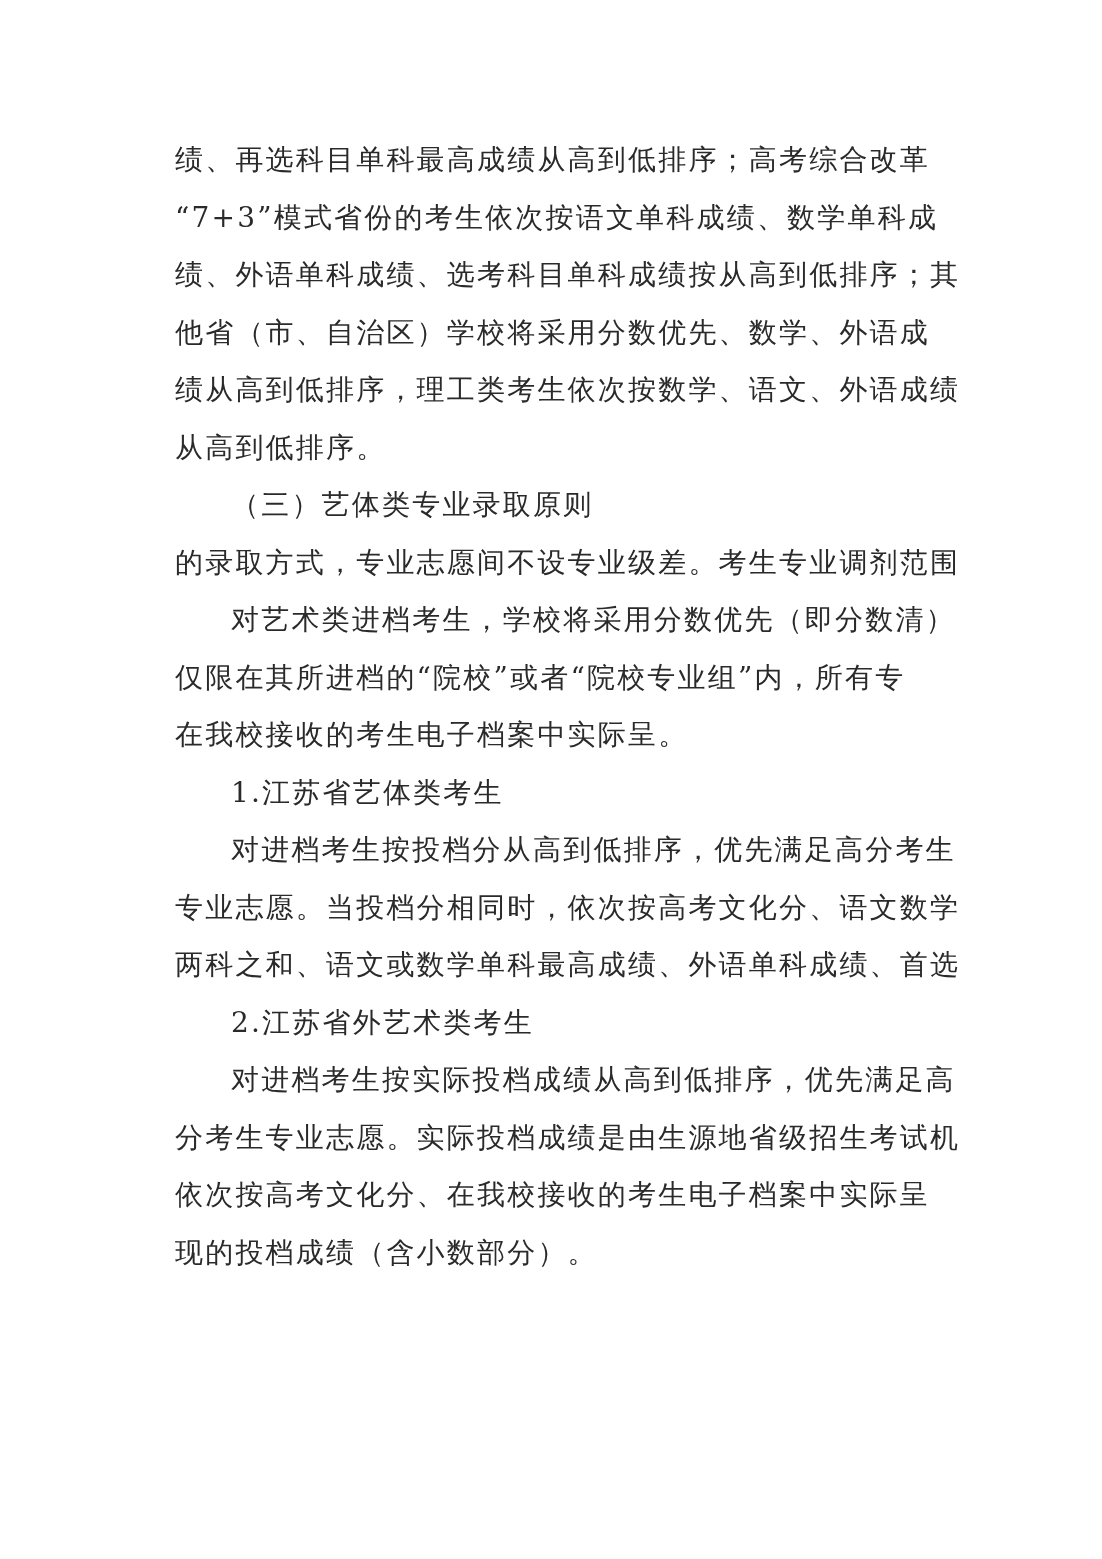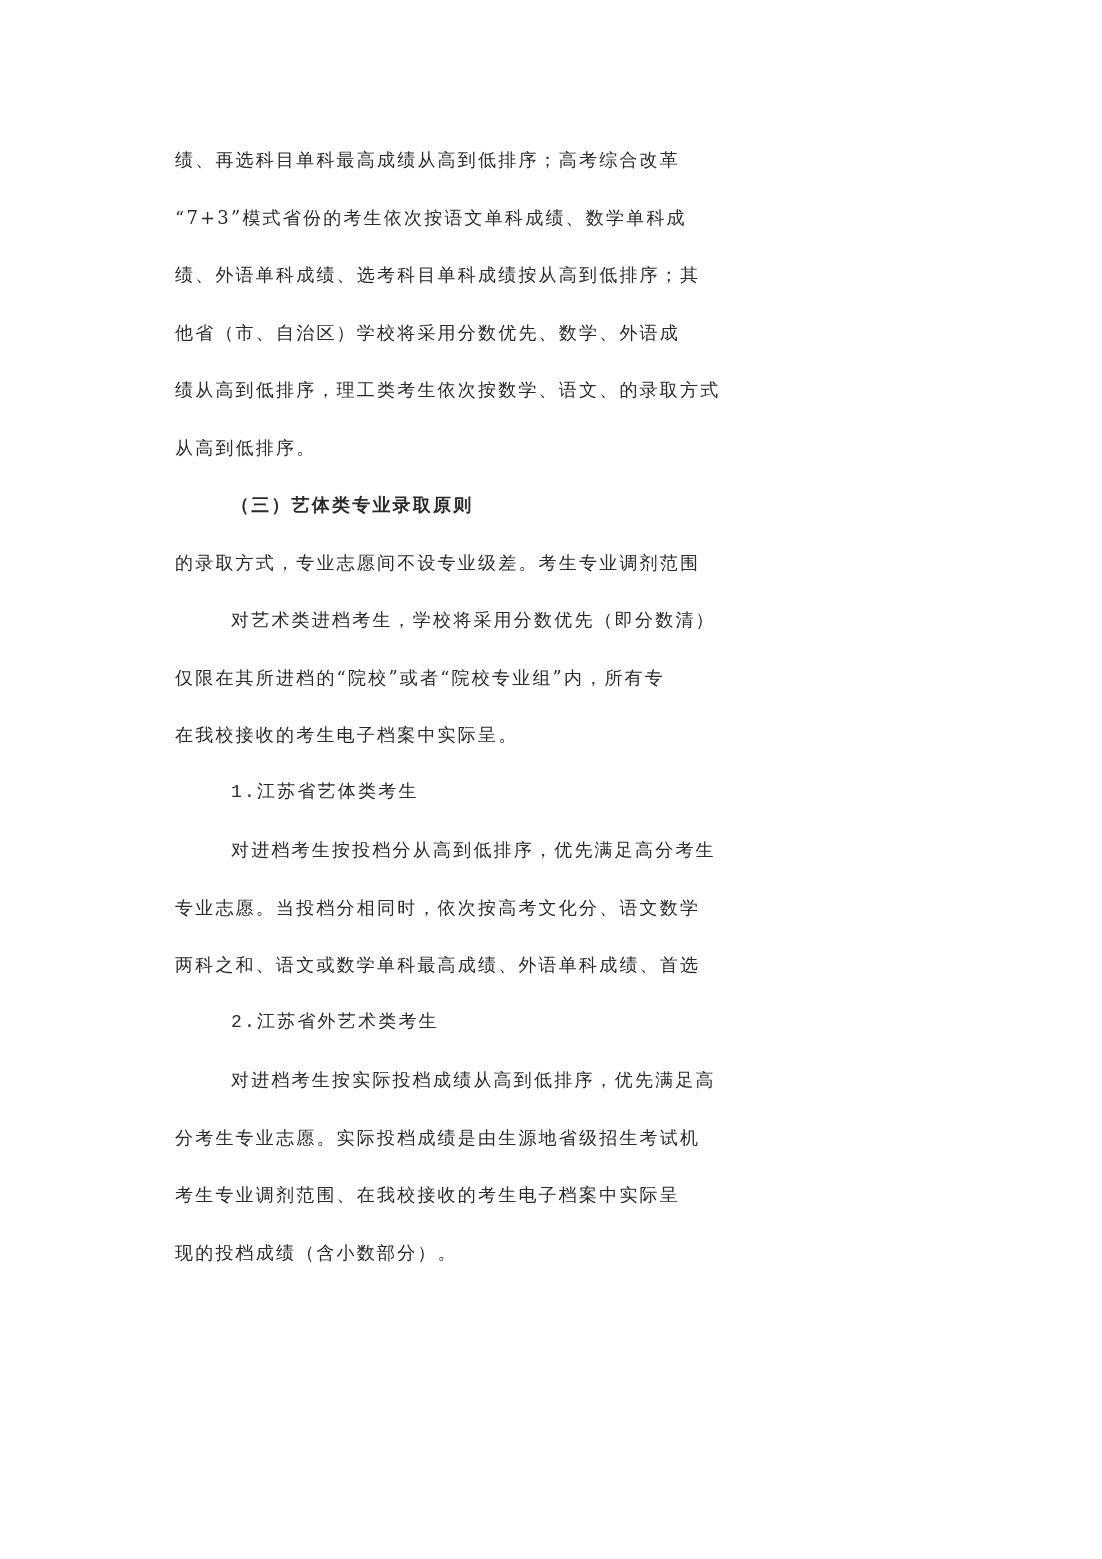--- a/index.html
+++ b/index.html
@@ -18,48 +18,46 @@
   .page {
     position: absolute;
     left: 175px;
     top: 131px;
     width: 762px;
   }
   .line {
     display: block;
     height: 57.5px;
     line-height: 57.5px;
-    font-size: 18px;
+    font-size: 28px;
     white-space: nowrap;
     letter-spacing: 2.2px;
   }
   .indent {
     text-indent: 56px;
   }
   .heading-indent {
     text-indent: 56px;
-    font-weight: bold;
   }
   .num-heading {
     text-indent: 56px;
     letter-spacing: 2.2px;
-    font-family: Liberation Mono, monospace;
   }
 </style>
 </head>
 <body>
 
 <div class="page">
 
   <div class="para">
     <span class="line">绩、再选科目单科最高成绩从高到低排序；高考综合改革</span>
     <span class="line">“7+3”模式省份的考生依次按语文单科成绩、数学单科成</span>
     <span class="line">绩、外语单科成绩、选考科目单科成绩按从高到低排序；其</span>
     <span class="line">他省（市、自治区）学校将采用分数优先、数学、外语成</span>
-    <span class="line">绩从高到低排序，理工类考生依次按数学、语文、的录取方式</span>
+    <span class="line">绩从高到低排序，理工类考生依次按数学、语文、外语成绩</span>
     <span class="line">从高到低排序。</span>
   </div>
 
   <span class="line heading-indent">（三）艺体类专业录取原则</span>
 
   <div class="para">
     <span class="line">的录取方式，专业志愿间不设专业级差。考生专业调剂范围</span>
     <span class="line indent">对艺术类进档考生，学校将采用分数优先（即分数清）</span>
     <span class="line">仅限在其所进档的“院校”或者“院校专业组”内，所有专</span>
     <span class="line">在我校接收的考生电子档案中实际呈。</span>
@@ -71,17 +69,17 @@
     <span class="line indent">对进档考生按投档分从高到低排序，优先满足高分考生</span>
     <span class="line">专业志愿。当投档分相同时，依次按高考文化分、语文数学</span>
     <span class="line">两科之和、语文或数学单科最高成绩、外语单科成绩、首选</span>
   </div>
 
   <span class="line num-heading">2.江苏省外艺术类考生</span>
 
   <div class="para">
     <span class="line indent">对进档考生按实际投档成绩从高到低排序，优先满足高</span>
     <span class="line">分考生专业志愿。实际投档成绩是由生源地省级招生考试机</span>
-    <span class="line">考生专业调剂范围、在我校接收的考生电子档案中实际呈</span>
+    <span class="line">依次按高考文化分、在我校接收的考生电子档案中实际呈</span>
     <span class="line">现的投档成绩（含小数部分）。</span>
   </div>
 
 </div>
 
 </body></html>

